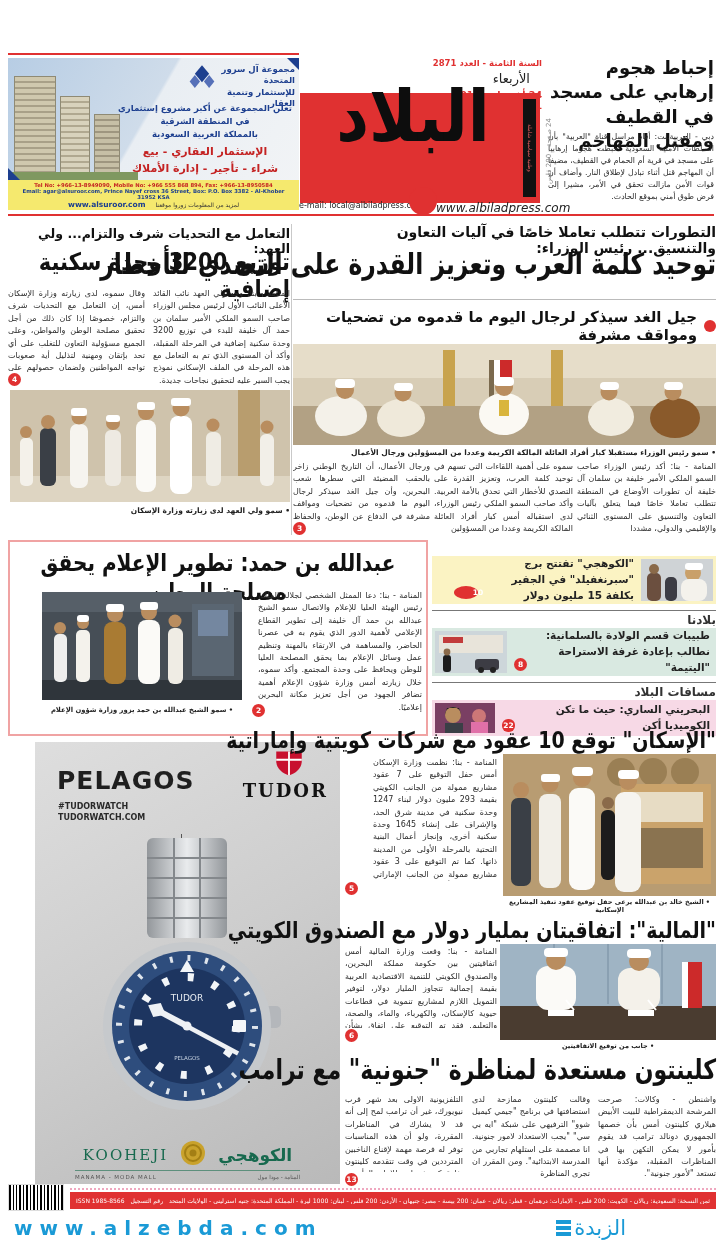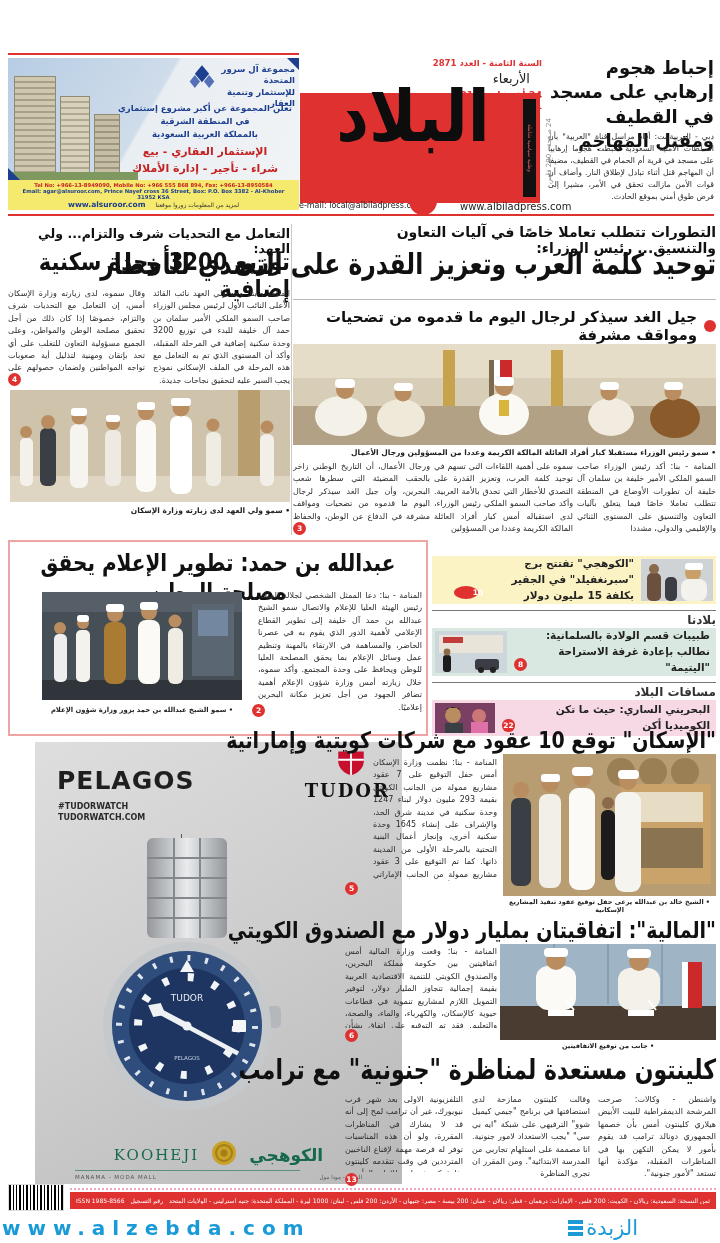--- a/index.html
+++ b/index.html
@@ -81,21 +81,21 @@
     <div class="abs rtl" style="left:8px;top:-14px;width:210px;text-align:center;font-size:64px;font-weight:bold;color:#0d0d0d;transform:scaleY(1.12);letter-spacing:-2px;">البلاد</div>
     <div class="abs" style="right:4px;top:6px;bottom:6px;width:13px;background:#111;display:flex;align-items:center;justify-content:center;">
       <span class="rtl" style="writing-mode:vertical-rl;font-size:5.5px;color:#e06060;">وطنية سياسية شاملة</span>
     </div>
   </div>
   <div class="abs" style="left:545px;top:95px;height:112px;display:flex;align-items:center;">
     <span class="rtl" style="writing-mode:vertical-rl;transform:rotate(180deg);font-size:7px;color:#8b8b8b;">24 صفحة - 200 فلس</span>
   </div>
   <div class="abs red" style="left:409px;top:187px;width:28px;height:28px;border-radius:50%;z-index:2;"></div>
   <div class="abs" style="left:299px;top:201px;font-size:8px;color:#222;">e-mail: local@albiladpress.com</div>
-  <div class="abs" style="left:460px;top:201px;font-size:10px;color:#222;">www.albiladpress.com</div>
+  <div class="abs" style="left:436px;top:201px;font-size:12px;color:#222;font-style:italic;">www.albiladpress.com</div>
 
   <div class="abs red" style="left:8px;top:214px;width:706px;height:2px;"></div>
 
   <div class="abs vline" style="left:291px;top:224px;height:311px;"></div>
 
   <div class="abs rtl hl" style="left:293px;top:224px;width:423px;text-align:right;font-size:14px;padding-left:24px;">التطورات تتطلب تعاملا خاصًا في آليات التعاون والتنسيق... رئيس الوزراء:</div>
   <div class="abs rtl hl" style="left:293px;top:246px;width:423px;text-align:right;font-size:23.5px;white-space:nowrap;letter-spacing:-0.3px;transform:scaleY(1.25);transform-origin:top right;">توحيد كلمة العرب وتعزيز القدرة على التصدي للأخطار</div>
   <div class="abs hline" style="left:293px;top:299px;width:423px;"></div>
   <div class="abs rtl" style="left:293px;top:308px;width:423px;display:flex;align-items:center;gap:7px;justify-content:flex-start;">
     <span style="width:12px;height:12px;border-radius:50%;background:#e03131;flex:0 0 auto;"></span>
@@ -256,21 +256,21 @@
           <path d="M10 12 a8 8 0 0 1 16 0 l-2 -7 -12 0 z" fill="#222"></path>
           <rect x="10" y="20" width="18" height="10" fill="#3a3f46"></rect>
           <circle cx="44" cy="13" r="7" fill="#c77"></circle>
           <rect x="36" y="19" width="17" height="11" fill="#e070a8"></rect>
         </svg>
     </div>
     <span class="refnum" style="margin:0 4px;align-self:flex-end;margin-bottom:4px;border-radius:6px;">22</span>
     <div class="sec-text" style="flex:1;padding:2px 6px;">البحريني الساري: حيث ما تكن الكوميديا أكن</div>
   </div>
 
-  <div class="abs" style="left:35px;top:742px;width:367px;height:442px;background:linear-gradient(150deg,#dedede 0%,#cdcdcd 50%,#b9b9b9 100%);overflow:hidden;">
+  <div class="abs" style="left:35px;top:742px;width:305px;height:442px;background:linear-gradient(150deg,#dedede 0%,#cdcdcd 50%,#b9b9b9 100%);overflow:hidden;">
     <div class="abs" style="left:22px;top:24px;font-size:25px;font-weight:bold;letter-spacing:1px;color:#1f1f1f;">PELAGOS</div>
     <div class="abs" style="left:23px;top:60px;font-size:8px;font-weight:bold;color:#2a2a2a;">#TUDORWATCH</div>
     <div class="abs" style="left:23px;top:71px;font-size:8px;font-weight:bold;color:#2a2a2a;">TUDORWATCH.COM</div>
     <div class="abs" style="right:36px;top:8px;">
       <svg width="30" height="27" viewBox="0 0 40 36">
           <path d="M3 2 h34 v13 c0 10 -8.5 16 -17 19 C11.5 31 3 25 3 15 Z" fill="#c8102e"></path>
           <path d="M20 2 v32 M3 13 h34" stroke="#fff" stroke-width="2.4" fill="none"></path>
         </svg>
     </div>
     <div class="abs" style="right:12px;top:38px;font-family:'DejaVu Serif',serif;font-size:18px;font-weight:bold;letter-spacing:2px;color:#111;">TUDOR</div>
@@ -409,21 +409,21 @@
   </div>
 
   <div class="abs barcode" style="left:8px;top:1184px;width:56px;height:27px;"></div>
   <div class="abs" style="left:70px;top:1188px;width:646px;border-top:2px dotted #efa8c0;"></div>
   <div class="abs red" style="left:70px;top:1192px;width:646px;height:17px;display:flex;align-items:center;justify-content:space-between;padding:0 6px;color:#fff;">
     <span style="font-size:6px;direction:ltr;">ISSN 1985-8566</span>
     <span class="rtl" style="font-size:6px;margin:0 6px;">رقم التسجيل</span>
     <span class="rtl" style="font-size:6.2px;flex:1;text-align:right;white-space:nowrap;overflow:hidden;">ثمن النسخة: السعودية: ريالان - الكويت: 200 فلس - الإمارات: درهمان - قطر: ريالان - عمان: 200 بيسة - مصر: جنيهان - الأردن: 200 فلس - لبنان: 1000 ليرة - المملكة المتحدة: جنيه استرليني - الولايات المتحدة: دولاران - أوروبا: 2 يورو</span>
   </div>
 
-  <div class="abs" style="left:0;top:1212px;width:640px;height:31px;background:#fff;display:flex;align-items:center;justify-content:space-between;padding:0 2px;">
+  <div class="abs" style="left:0;top:1212px;width:640px;height:31px;background:#fff;display:flex;align-items:center;justify-content:space-between;padding:0 14px;">
     <span style="font-size:20px;font-weight:bold;color:#1a9ad6;letter-spacing:7px;">www.alzebda.com</span>
     <span style="display:flex;align-items:center;gap:3px;">
       <span class="bars">
           <i></i>
           <i></i>
           <i></i>
         </span>
       <span class="rtl" style="font-size:21px;font-weight:normal;color:#1a9ad6;">الزبدة</span>
     </span>
   </div>

